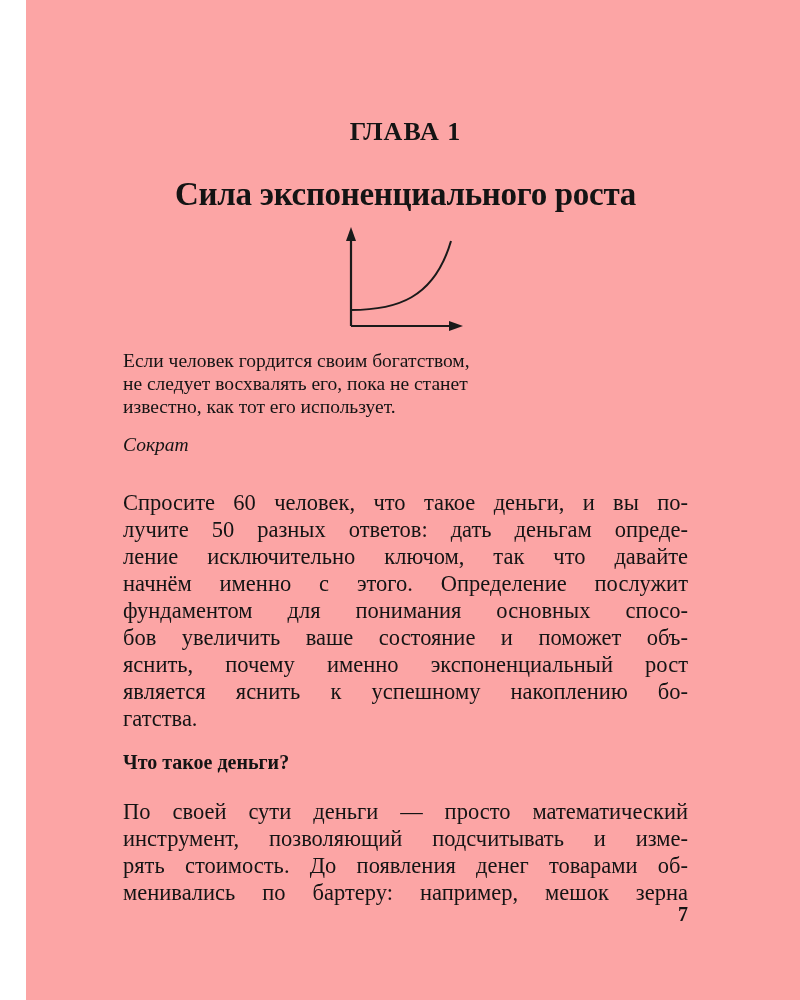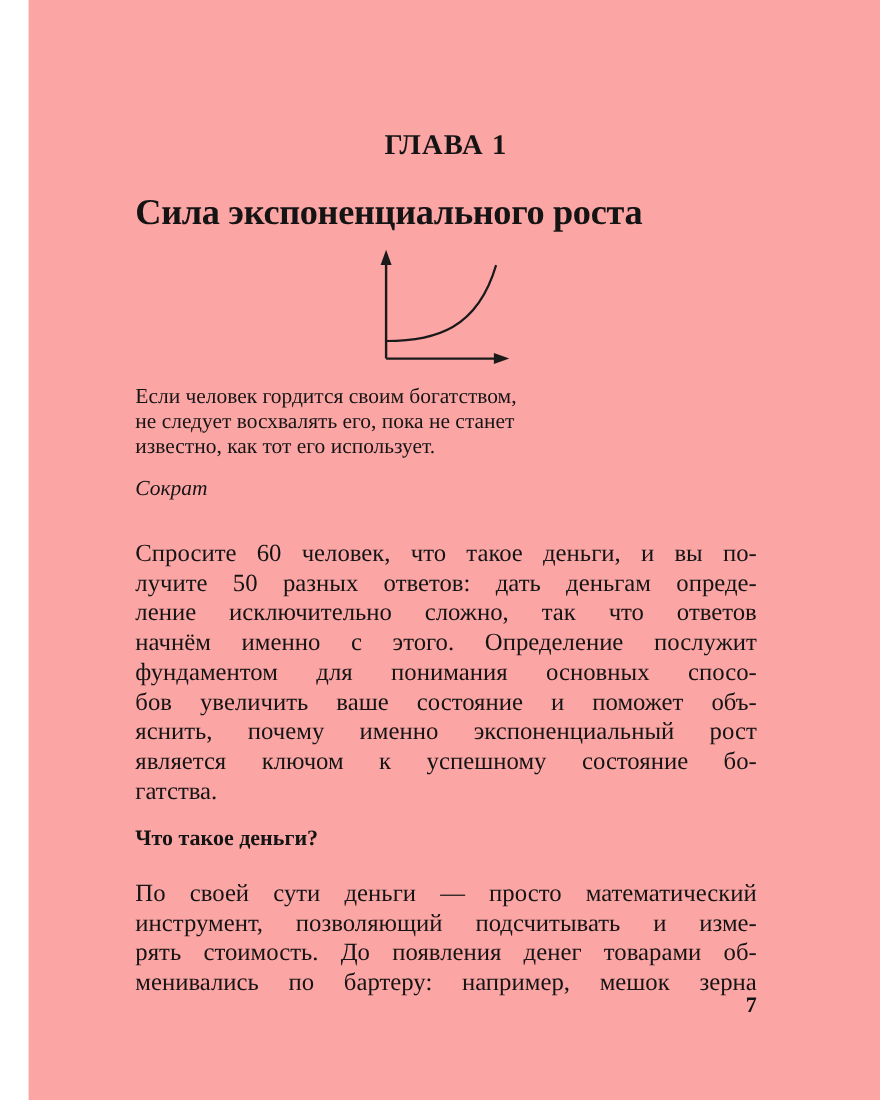--- a/index.html
+++ b/index.html
@@ -25,21 +25,21 @@
   .chapter-label {
     text-align: center;
     font-size: 26px;
     font-weight: 700;
     letter-spacing: 1px;
     line-height: 28px;
   }
   .chapter-title {
     margin: 0;
     margin-top: 30px;
-    text-align: left;
+    text-align: center;
     font-size: 33px;
     font-weight: 700;
     letter-spacing: -0.3px;
     line-height: 37px;
   }
   .figure {
     margin-top: 13px;
     text-align: center;
     line-height: 0;
   }
@@ -109,26 +109,26 @@
     <div class="epigraph">
       <div class="epigraph-line">Если человек гордится своим богатством,</div>
       <div class="epigraph-line">не следует восхвалять его, пока не станет</div>
       <div class="epigraph-line">известно, как тот его использует.</div>
       <div class="attribution">Сократ</div>
     </div>
 
     <div class="para para-1">
       <div class="line">Спросите 60 человек, что такое деньги, и вы по-</div>
       <div class="line">лучите 50 разных ответов: дать деньгам опреде-</div>
-      <div class="line">ление исключительно сложно, так что ответов</div>
+      <div class="line">ление исключительно ключом, так что давайте</div>
       <div class="line">начнём именно с этого. Определение послужит</div>
       <div class="line">фундаментом для понимания основных спосо-</div>
       <div class="line">бов увеличить ваше состояние и поможет объ-</div>
       <div class="line">яснить, почему именно экспоненциальный рост</div>
-      <div class="line">является ключом к успешному состояние бо-</div>
+      <div class="line">является яснить к успешному накоплению бо-</div>
       <div class="line last">гатства.</div>
     </div>
 
     <h2 class="section-heading">Что такое деньги?</h2>
 
     <div class="para para-2">
       <div class="line">По своей сути деньги — просто математический</div>
       <div class="line">инструмент, позволяющий подсчитывать и изме-</div>
       <div class="line">рять стоимость. До появления денег товарами об-</div>
       <div class="line">менивались по бартеру: например, мешок зерна</div>

